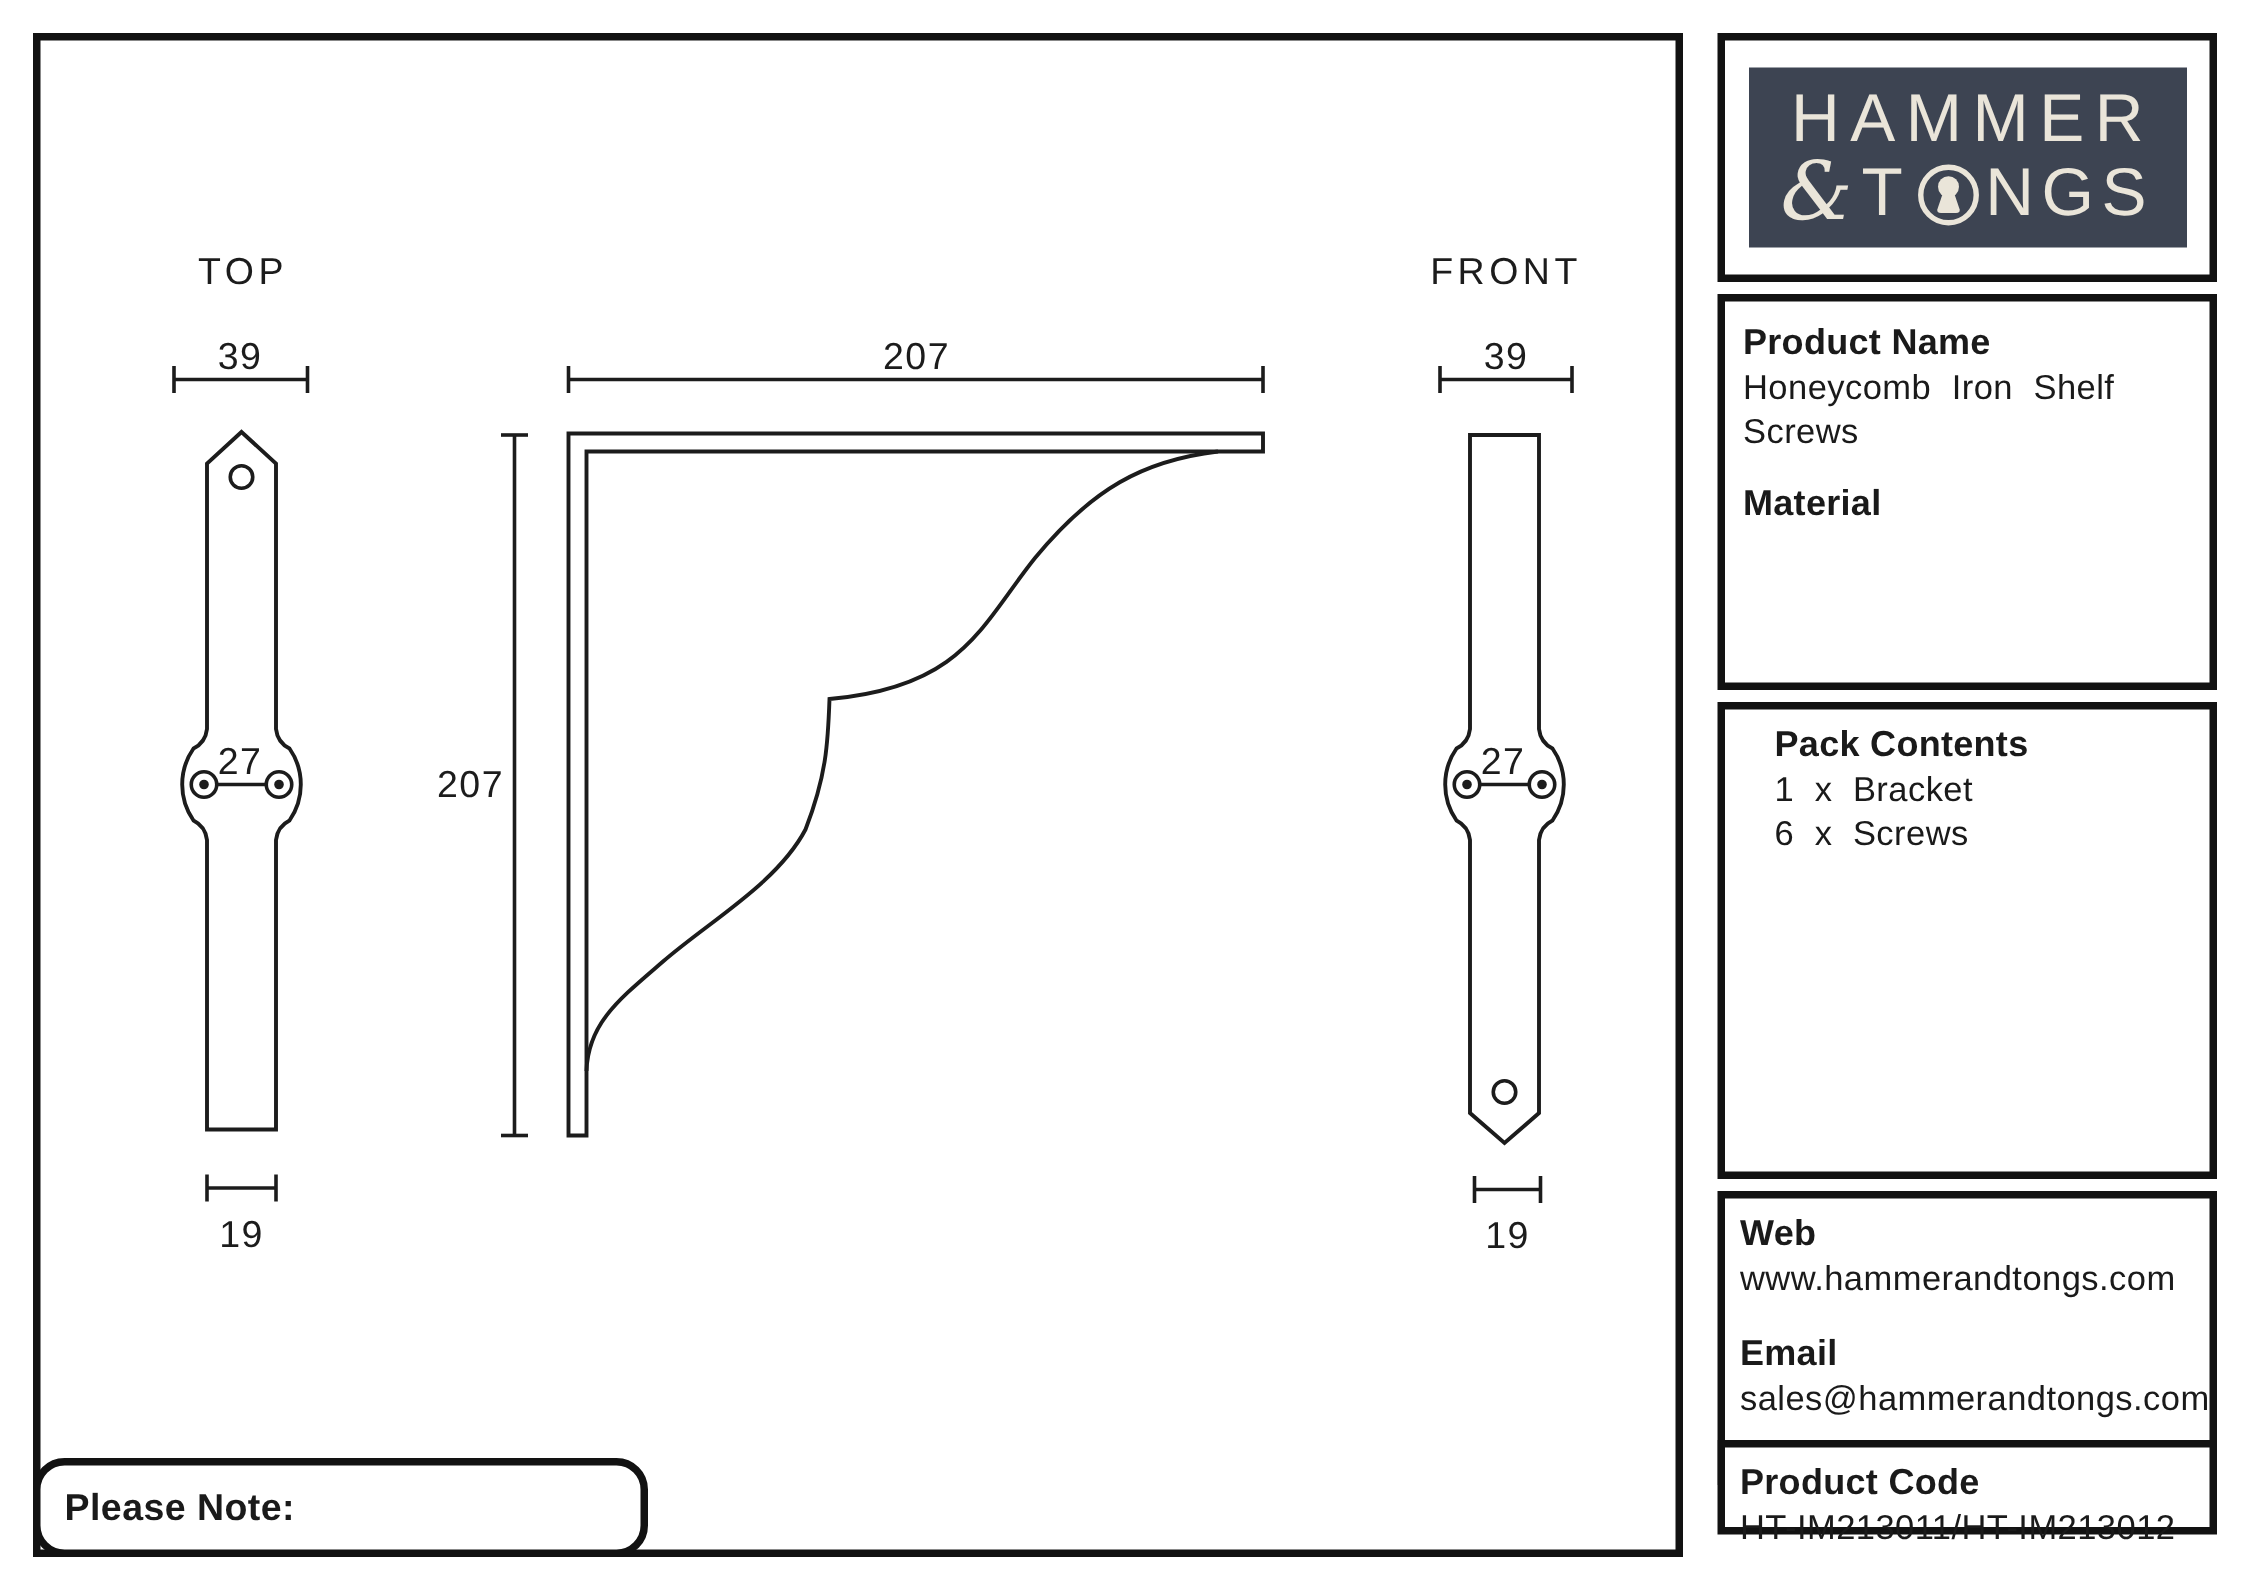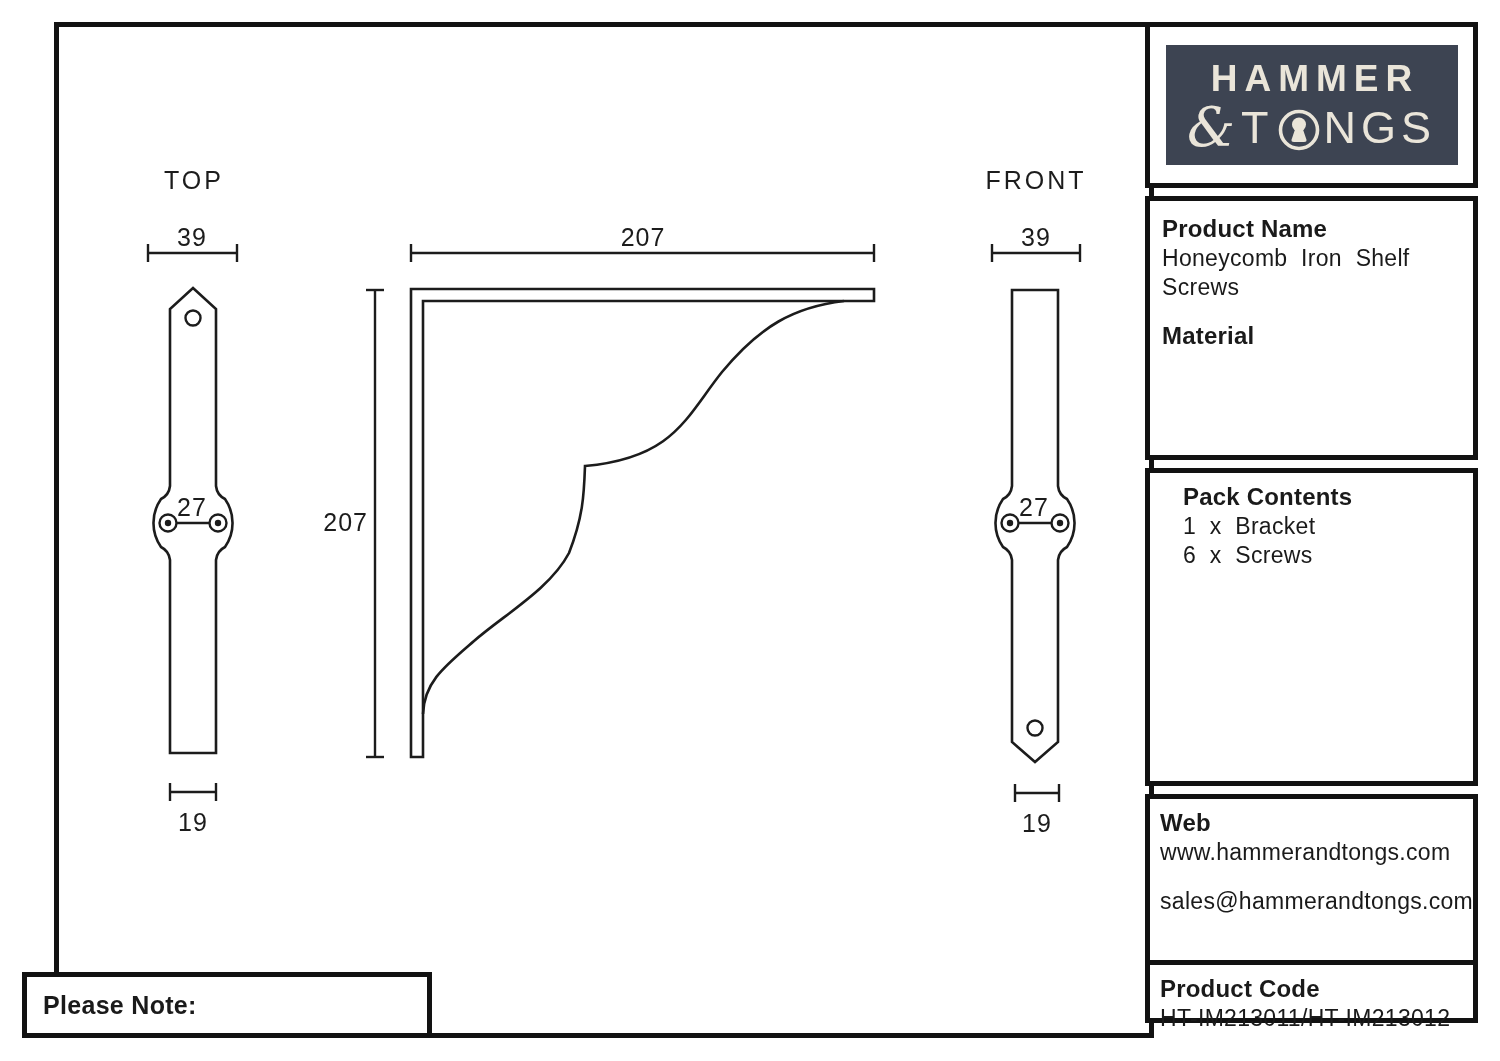--- a/index.html
+++ b/index.html
@@ -3,54 +3,54 @@
 <meta charset="utf-8">
 <style>
   html,body { margin:0; padding:0; background:#ffffff; }
   .canvas {
     position:relative; width:1500px; height:1061px; background:#ffffff;
     font-family:"Liberation Sans", sans-serif; color:#1a1a1a; overflow:hidden;
   }
   .frame { position:absolute; box-sizing:border-box; border:5px solid #121212; background:#ffffff; }
 
   
-  .main-frame { left:22px; top:22px; width:1100px; height:1016px;margin-left:32px; }
+  .main-frame { left:22px; top:22px; width:1100px; height:1016px; }
   .main-frame svg { display:block; }
 
   svg .outline { fill:#ffffff; stroke:#1c1c1c; stroke-width:2.6; stroke-linejoin:miter; }
   svg .curve   { fill:none;    stroke:#1c1c1c; stroke-width:2.6; }
   svg .dim     { stroke:#1c1c1c; stroke-width:2.4; }
   svg .hole    { fill:#ffffff; stroke:#1c1c1c; stroke-width:2.4; }
   svg .dot     { fill:#1c1c1c; stroke:none; }
   svg .dim-text  { font:25px "Liberation Sans", sans-serif; fill:#1c1c1c; letter-spacing:1px; }
   svg .view-label{ font:25px "Liberation Sans", sans-serif; fill:#1c1c1c; letter-spacing:3px; }
 
   
-  .note-box { left:22px; top:972px; width:410px; height:66px; display:flex; align-items:center; padding-left:16px; }
+  .note-box { left:22px; top:972px; width:410px; height:66px; display:flex; align-items:center; padding-left:16px;border-radius:21px; }
   .note-box .bold { font-weight:bold; font-size:25px; letter-spacing:0.3px; }
   .note-box .reg  { font-size:24px; margin-left:10px; word-spacing:7px; letter-spacing:0.3px; }
 
   
   .panel { left:1145px; width:333px; padding:8px 12px 0 10px; }
   .panel-logo    { top:22px;  height:166px; display:flex; align-items:center; justify-content:center; padding:0; }
   .panel-product { top:196px; height:264px; padding-top:12px;padding-left:12px; }
   .panel-pack    { top:468px; height:318px;padding-left:33px; }
   .panel-contact { top:794px; height:196px; }
   .panel-code    { top:960px; height:63px; }
 
   .panel .h { font-weight:bold; font-size:24px; letter-spacing:0.2px; line-height:31px; }
   .panel .v { font-size:23px; line-height:29px; word-spacing:7px; letter-spacing:0.3px; }
   .gap18 { height:18px; } .gap20 { height:20px; }
 
   
   .logo-box {
     width:292px; height:120px; background:#3d4452; color:#eae5d9;
     display:flex; flex-direction:column; align-items:center; justify-content:center;
   }
-  .logo-line1 { font-size:37px; letter-spacing:7px; line-height:46px; padding-left:7px;font-weight:bold; }
+  .logo-line1 { font-size:45px; letter-spacing:7px; line-height:46px; padding-left:7px; }
   .logo-line2 { font-size:45px; letter-spacing:5px; line-height:52px; display:flex; align-items:center; }
   .logo-amp { font-family:"DejaVu Serif", serif; font-style:italic; font-size:54px; line-height:40px; margin-right:6px; letter-spacing:0; }
   .keyhole { margin:0 2px; transform:translateY(2px); }
 </style>
 </head>
 <body>
 
 <div class="canvas">
 
   <div class="frame main-frame">
@@ -176,20 +176,21 @@
   <div class="frame panel panel-pack">
     <div class="h">Pack Contents</div>
     <div class="v">1 x Bracket</div>
     <div class="v">6 x Screws</div>
   </div>
 
   <div class="frame panel panel-contact">
     <div class="h">Web</div>
     <div class="v">www.hammerandtongs.com</div>
     <div class="gap20"></div>
+    <div class="h">Email</div>
     <div class="v">sales@hammerandtongs.com</div>
   </div>
 
   <div class="frame panel panel-code">
     <div class="h">Product Code</div>
     <div class="v">HT-IM213011/HT-IM213012</div>
   </div>
 
 </div>
 

